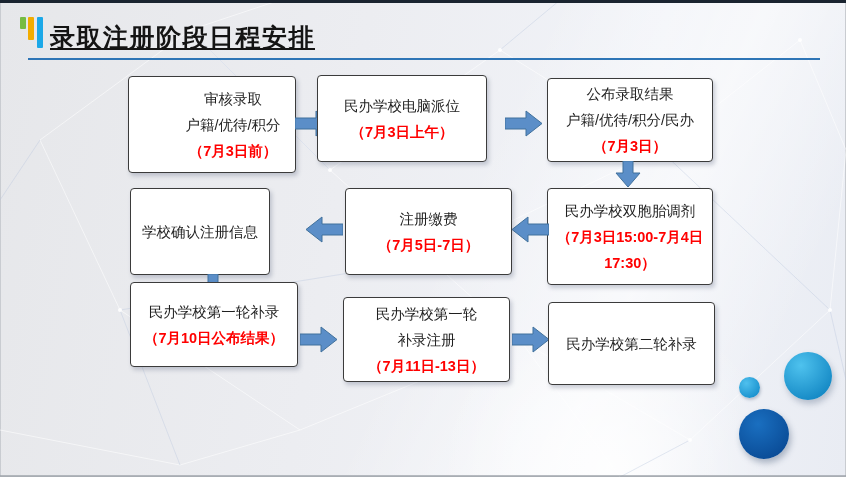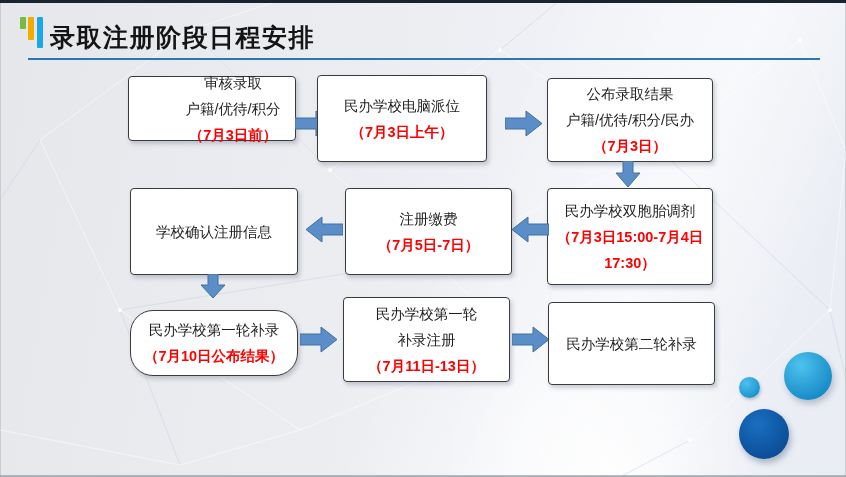--- a/index.html
+++ b/index.html
@@ -16,41 +16,41 @@
   .mesh{position:absolute;left:0;top:0;pointer-events:none;}
 
   
   .title-wrap{position:absolute;left:0;top:0;width:846px;height:62px;}
   .bar{position:absolute;top:17px;width:6px;border-radius:1px;}
   .bar.green{left:20px;height:12px;background:#76bc43;}
   .bar.yellow{left:28px;height:23px;background:#f2ac00;}
   .bar.blue{left:37px;height:31px;background:#1ba8e8;}
   .page-title{
     position:absolute;left:50px;top:21px;margin:0;
-    font-size:25px;font-weight:700;color:#141414;letter-spacing:1.5px;
+    font-size:25px;font-weight:700;color:#141414;letter-spacing:1.5px;text-decoration:underline;
   }
   .title-underline{position:absolute;left:28px;top:58px;width:792px;height:2px;background:#2e75b6;}
 
   
   .node{
     position:absolute;background:#ffffff;border:1.6px solid #3b3b3b;border-radius:4px;
     display:flex;flex-direction:column;align-items:center;justify-content:center;
     box-shadow:2px 3px 4px rgba(90,100,125,.30);
     text-align:center;padding:2px 6px;box-sizing:border-box;
   }
   .node-text{white-space:pre-line;font-size:14.5px;line-height:26px;color:#1f1f1f;}
   .node-date{white-space:pre-line;font-size:14.5px;line-height:26px;color:#ff0000;font-weight:700;}
 
-  .n1{left:128px;top:76px;width:168px;height:65px;padding-left:48px;}
+  .n1{left:128px;top:76px;width:168px;height:97px;padding-left:48px;}
   .n2{left:317px;top:75px;width:170px;height:87px;}
   .n3{left:547px;top:78px;width:166px;height:84px;}
   .n4{left:547px;top:188px;width:166px;height:97px;}
   .n5{left:345px;top:188px;width:167px;height:87px;align-items:center;}
-  .n6{left:130px;top:188px;width:168px;height:87px;justify-content:center;}
-  .n7{left:130px;top:310px;width:168px;height:66px;border-radius:23px;}
+  .n6{left:130px;top:188px;width:140px;height:87px;justify-content:center;}
+  .n7{left:130px;top:282px;width:168px;height:85px;}
   .n8{left:343px;top:297px;width:167px;height:85px;}
   .n9{left:548px;top:302px;width:167px;height:83px;}
 
   .arrow{position:absolute;}
   .arrow polygon{fill:#5b8ec8;stroke:#41719c;stroke-width:1;}
 
   
   .circle{position:absolute;border-radius:50%;}
   .c-small{left:739px;top:377px;width:21px;height:21px;
     background:radial-gradient(circle at 35% 30%,#4fc0ee,#1b93cf 75%);

